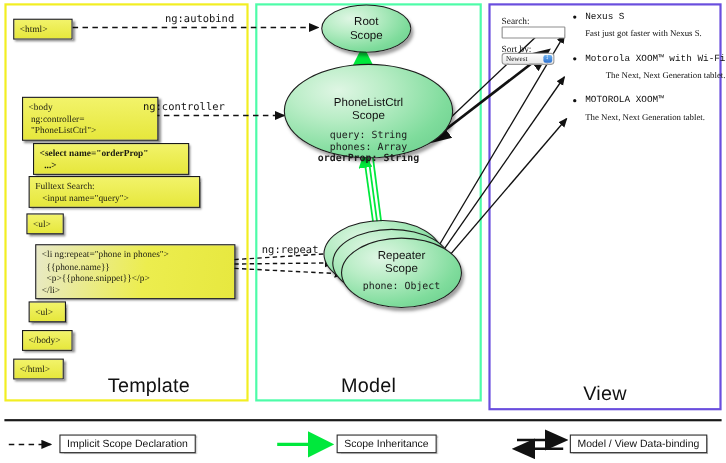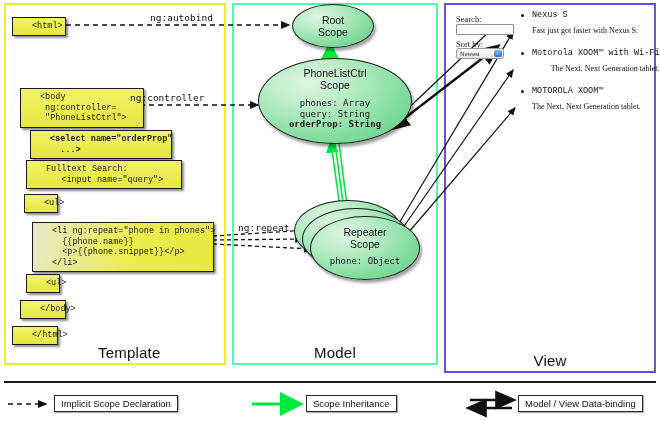--- a/index.html
+++ b/index.html
@@ -25,36 +25,36 @@
   }
   #panel-template { left: 4px;   top: 3px;  width: 222px; height: 362px; border-color: #f2ee22; }
   #panel-model    { left: 232px; top: 3px;  width: 206px; height: 362px; border-color: #4dfca8; }
   #panel-view     { left: 444px; top: 3px;  width: 212px; height: 370px; border-color: #6a4ede; }
   .panel-title {
     position: absolute;
     bottom: 2px;
     left: 0;
     width: 100%;
     text-align: center;
-    font-size: 15px;
+    font-size: 18px;
     color: #111;
     letter-spacing: .2px;
   }
   #panel-template .panel-title { text-align: left; padding-left: 92px; }
 
   
   .codebox {
     position: absolute;
     box-sizing: border-box;
     border: 1.6px solid #1a1a1a;
-    font-family: Liberation Mono, monospace;
+    font-family: Liberation Serif, serif;
     font-size: 8.5px;
     line-height: 10.5px;
     color: #1c1c12;
-    padding: 3px 5px 3px 19px;
+    padding: 3px 5px 3px 5px;
     white-space: pre;
     box-shadow: 2px 2px 2px rgba(0,0,0,.45);
     background: linear-gradient(100deg, #e8e9c8 0%, #eced4e 55%, #e7e83f 100%);
   }
   .codebox.flat { background: linear-gradient(180deg, #f2f36a 0%, #e6e73c 100%); }
   .codebox.bold { font-weight: bold; }
 
   
   .conn-label {
     position: absolute;
@@ -270,25 +270,25 @@
   <div class="conn-label" style="left:150px; top:12px;">ng:autobind</div>
   <div class="conn-label" style="left:130px; top:92px;">ng:controller</div>
   <div class="conn-label" style="left:238px; top:222px;">ng:repeat</div>
 
   <div class="ellipse" id="el-root" style="left:292px; top:4px; width:82px; height:44px;">
     <div class="etitle" style="margin-top:9px;">Root</div>
     <div class="etitle">Scope</div>
   </div>
 
   <div class="ellipse" id="el-phonelist" style="left:258px; top:58px; width:154px; height:86px;">
-    <div class="etitle" style="margin-top:8px;">PhoneListCtrl</div>
+    <div class="etitle" style="margin-top:28px;">PhoneListCtrl</div>
     <div class="etitle">Scope</div>
     <div class="eprops" style="margin-top:7px;">
+      <div>query: String</div>
       <div>phones: Array</div>
-      <div>query: String</div>
       <div class="b">orderProp: String</div>
     </div>
   </div>
 
   <div class="ellipse" id="el-rep-back2" style="left:294px; top:200px; width:108px; height:62px;"></div>
   <div class="ellipse" id="el-rep-back1" style="left:302px; top:208px; width:108px; height:62px;"></div>
   <div class="ellipse" id="el-rep-front" style="left:310px; top:216px; width:110px; height:64px;">
     <div class="etitle" style="margin-top:9px;">Repeater</div>
     <div class="etitle">Scope</div>
     <div class="eprops" style="margin-top:6px;">

